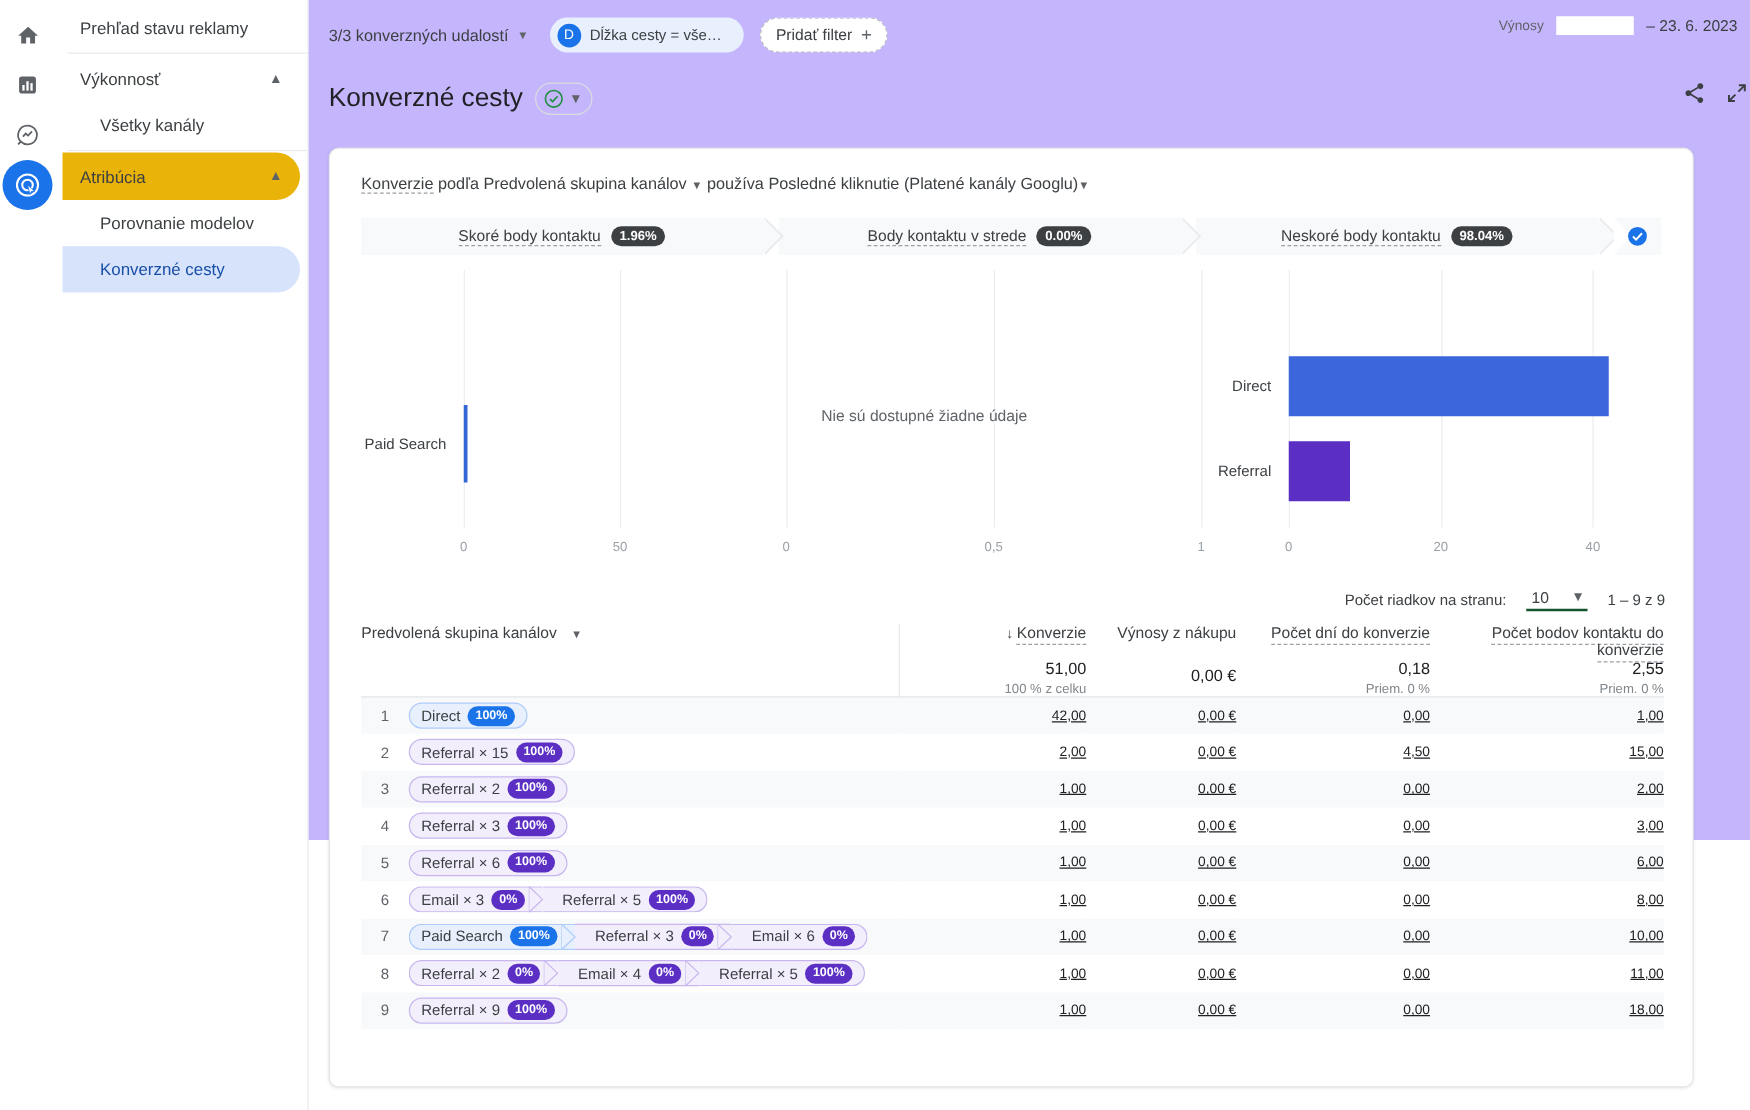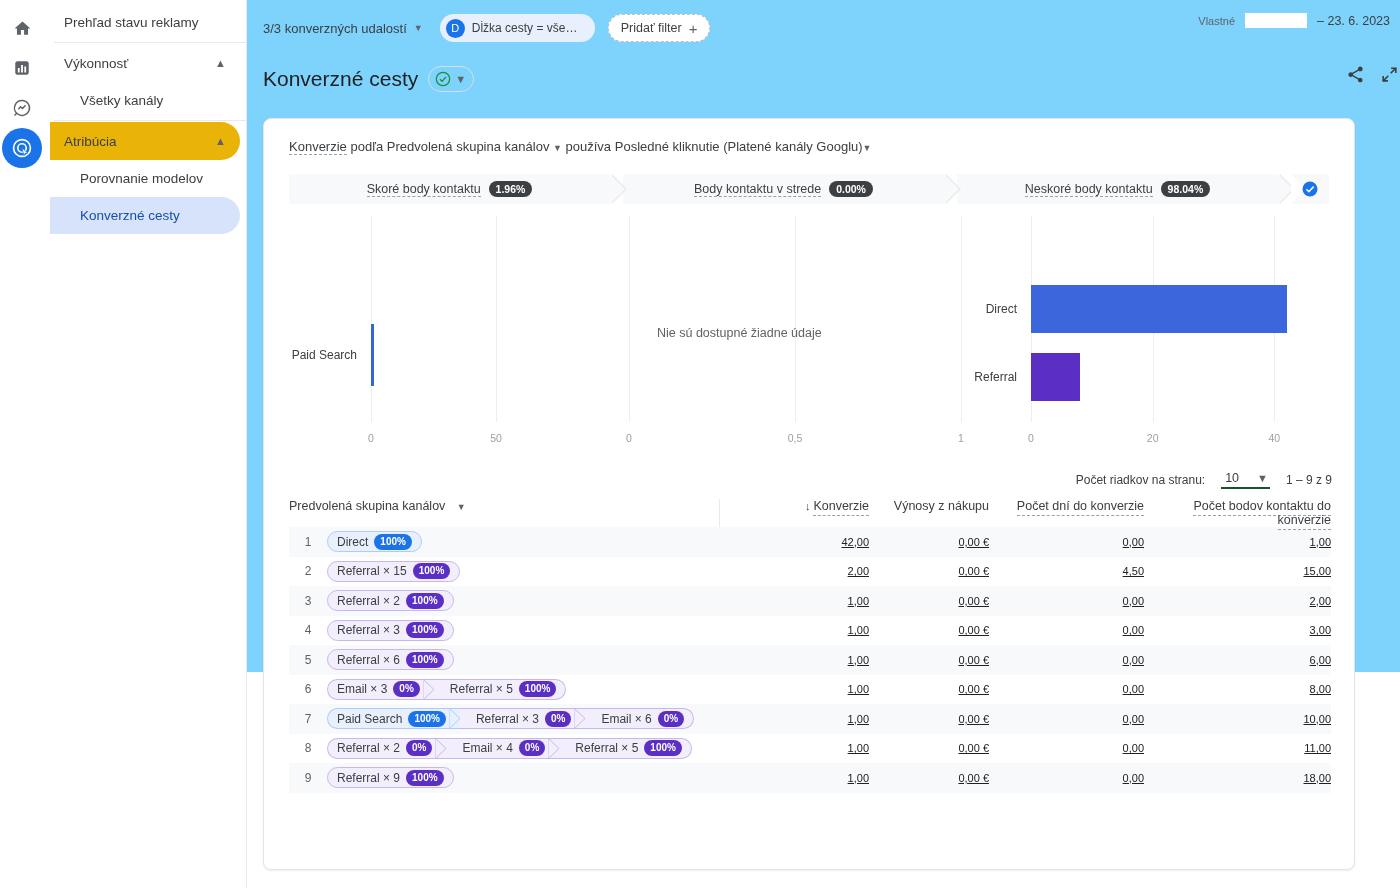--- a/index.html
+++ b/index.html
@@ -47,21 +47,21 @@
   .nav-group-head.tinted { background: #eab308; }
   .nav-sub {
     height: 37px; display: flex; align-items: center;
     padding-left: 30px; font-size: 13.5px; color: #3c4043;
     border-radius: 0 20px 20px 0; cursor: pointer;
   }
   .nav-sub.selected { background: #d7e3fb; color: #174ea6; font-weight: 400; }
   .caret { color: #5f6368; font-size: 11px; line-height: 1; }
 
   
-  .main { flex: 1 1 auto; height: 672px; position: relative; background: #7dd3fc; }
+  .main { flex: 1 1 auto; height: 672px; position: relative; background: #c4b5fd; }
 
   
   .topbar {
     height: 56px; display: flex; align-items: center;
     padding-left: 16px; position: relative;
   }
   .conv-select {
     display: flex; align-items: center; gap: 7px;
     font-size: 13px; color: #3c4043; cursor: pointer;
   }
@@ -328,21 +328,21 @@
         <span class="dbadge">D</span>
         <span class="filter-chip-label">Dĺžka cesty = všetky body k...</span>
       </div>
 
       <div class="add-filter">
         <span>Pridať filter</span>
         <span class="plus">+</span>
       </div>
 
       <div class="daterange">
-        <span class="dr-custom">Vlastné</span>
+        <span class="dr-custom">Výnosy</span>
         <span class="dr-blank"></span>
         <span class="dr-val">– 23. 6. 2023</span>
       </div>
     </div>
 
     <div class="titlerow">
       <span class="ptitle">Konverzné cesty</span>
       <span class="status-pill">
         <span class="check-circle">
           <svg width="16" height="16" viewBox="0 0 24 24">
@@ -474,20 +474,39 @@
             <th class="th-met">
               <span>Výnosy z nákupu</span>
             </th>
             <th class="th-met">
               <span class="dashed">Počet dní do konverzie</span>
             </th>
             <th class="th-met">
               <span class="dashed">Počet bodov kontaktu do konverzie</span>
             </th>
           </tr>
+          <tr class="sumrow">
+            <td class="first divcell" colspan="2"></td>
+            <td>
+              <div class="sum-val">51,00</div>
+              <div class="sum-sub">100 % z celku</div>
+            </td>
+            <td>
+              <div class="sum-val">0,00 €</div>
+              <div class="sum-sub"></div>
+            </td>
+            <td>
+              <div class="sum-val">0,18</div>
+              <div class="sum-sub">Priem. 0 %</div>
+            </td>
+            <td>
+              <div class="sum-val">2,55</div>
+              <div class="sum-sub">Priem. 0 %</div>
+            </td>
+          </tr>
         </thead>
         <tbody id="tbody">
             <tr class="datarow alt">
               <td class="idx">1</td>
               <td class="path"><span class="pathwrap">
                   <span class="seg blue single" style="border-color: rgb(174, 203, 250);">
                     <span>Direct</span>
                     <span class="pct">100%</span>
                   </span>
                 </span></td>

